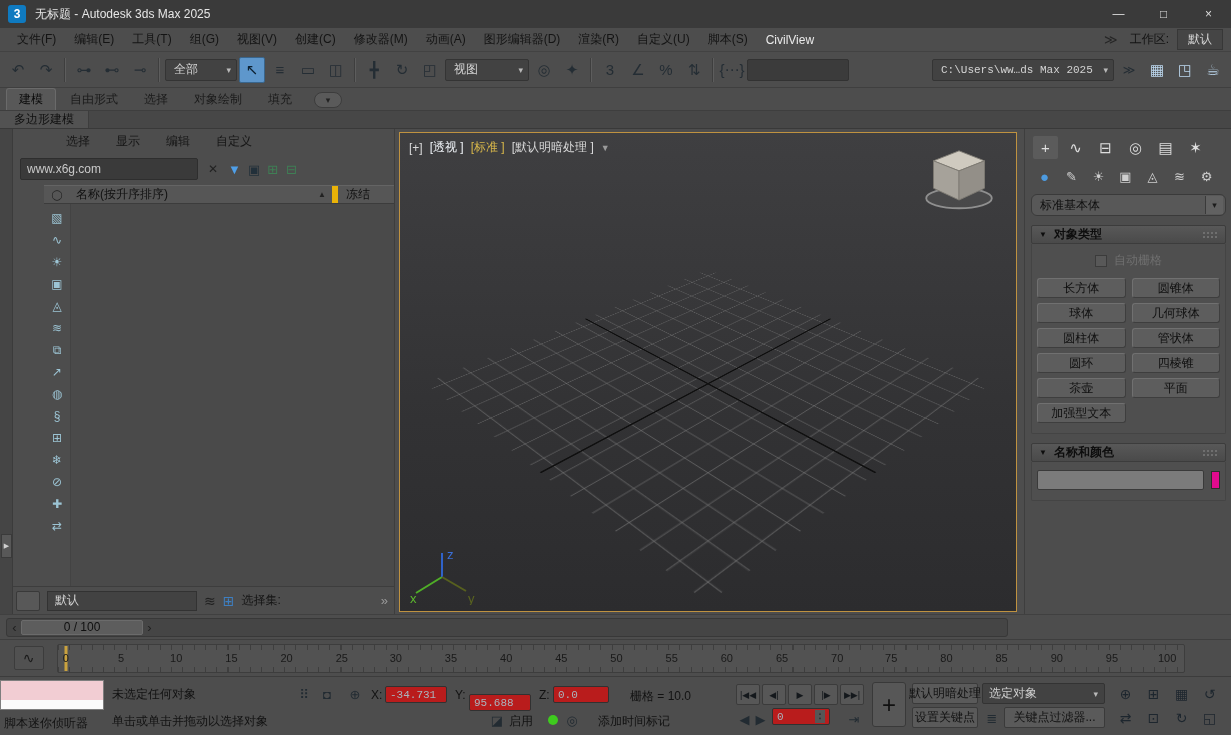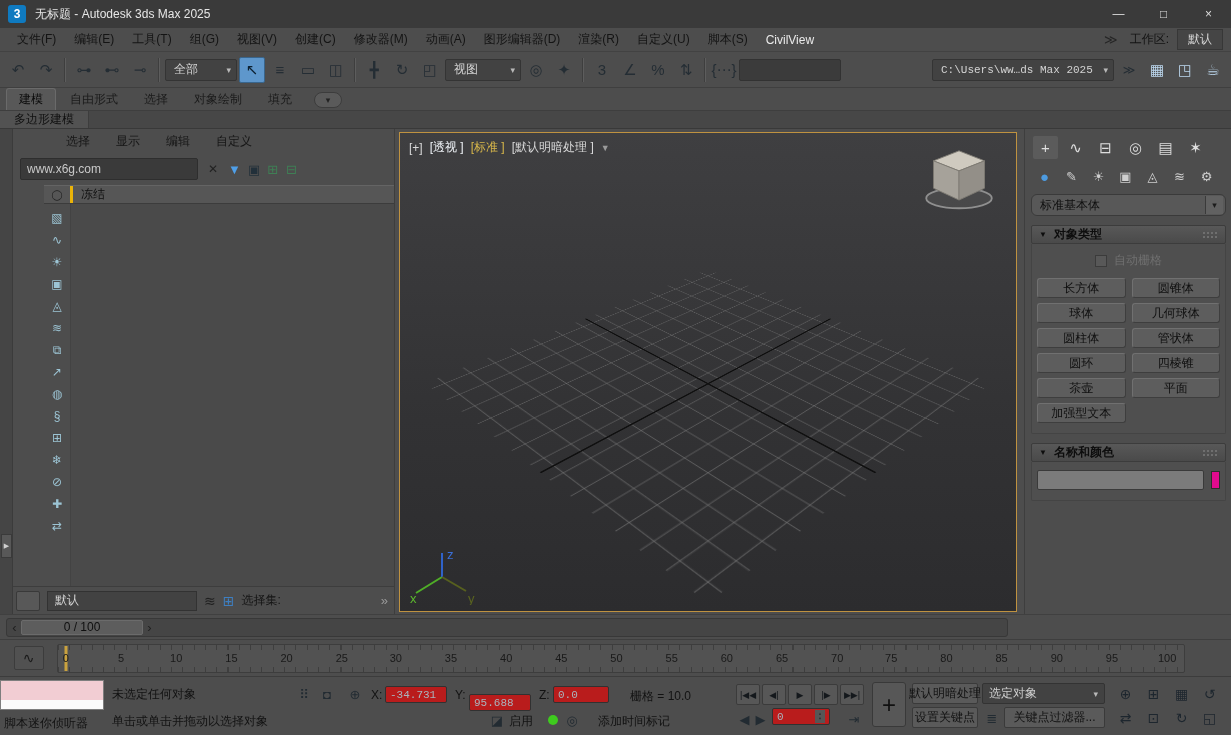--- a/index.html
+++ b/index.html
@@ -61,21 +61,21 @@
 .se-funnel{color:#4f9fe8;font-size:13px}
 .se-lock{color:#22303a;font-size:13px}
 .se-tools{display:flex;gap:8px}
 .se-tool{color:#3f7f55;font-size:13px}
 .se-main{flex:1;display:flex;padding-left:31px;overflow:hidden}
 .se-content{flex:1;display:flex;flex-direction:column}
 .se-header{height:19px;display:flex;align-items:center;background:#565656;border-top:1px solid #646464;border-bottom:1px solid #3c3c3c}
 .se-hicon{width:26px;text-align:center;color:#1f1f1f;font-size:10px}
 .se-hname{flex:1;display:flex;align-items:center;justify-content:space-between;padding:0 6px;color:#101010}
 .sort{font-size:8px;color:#222}
-.se-hfrozen{width:62px;border-left:3px solid #eab308;padding-left:8px;color:#101010}
+.se-hfrozen{width:62px;border-left:6px solid #eab308;padding-left:8px;color:#101010}
 .se-under{flex:1;display:flex}
 .se-strip{width:26px;display:flex;flex-direction:column;gap:2px;padding-top:4px;align-items:center}
 .strip-btn{width:22px;height:20px;display:flex;align-items:center;justify-content:center;color:#9cc4d4;font-size:12px}
 .se-rows{flex:1;background:#4a4a4a;border-left:1px solid #434343}
 .se-footer{height:28px;display:flex;align-items:center;gap:7px;padding:0 6px 0 3px;border-top:1px solid #3d3d3d}
 .layer-thumb{width:24px;height:20px;background:#585858;border:1px solid #393939;border-radius:2px}
 .layer-field{width:150px;height:20px;background:#424242;border:1px solid #323232;color:#d5d5d5;display:flex;align-items:center;padding:0 7px}
 .f-icon{color:#1f1f1f;font-size:14px}
 .f-icon.blue{color:#3e7fc1}
 .f-label{color:#141414}
@@ -241,21 +241,21 @@
         <span class="tbtn ">≡</span>
         <span class="tbtn ">▭</span>
         <span class="tbtn ">◫</span>
       </span>
     <span class="tsep"></span>
     <span class="tgrp">
         <span class="tbtn ">╋</span>
         <span class="tbtn ">↻</span>
         <span class="tbtn ">◰</span>
       </span>
-    <div class="tdrop" style="width:76px">
+    <div class="tdrop" style="width:84px">
       <span>视图</span>
       <span class="dd-caret" style="margin-left:auto">▾</span>
     </div>
     <span class="tgrp">
         <span class="tbtn ">◎</span>
         <span class="tbtn ">✦</span>
       </span>
     <span class="tsep"></span>
     <span class="tgrp">
         <span class="tbtn ">3</span>
@@ -315,20 +315,24 @@
         <span class="se-lock">▣</span>
         <span class="se-tools">
             <span class="se-tool">⊞</span>
             <span class="se-tool">⊟</span>
           </span>
       </div>
       <div class="se-main">
         <div class="se-content">
           <div class="se-header">
             <span class="se-hicon">◯</span>
+            <span class="se-hname">
+              <span>名称(按升序排序)</span>
+              <span class="sort">▲</span>
+            </span>
             <span class="se-hfrozen">冻结</span>
           </div>
           <div class="se-under">
             <div class="se-strip">
 
             <span class="strip-btn">▧</span>
                 <span class="strip-btn">∿</span>
                 <span class="strip-btn">☀</span>
                 <span class="strip-btn">▣</span>
                 <span class="strip-btn">◬</span>

